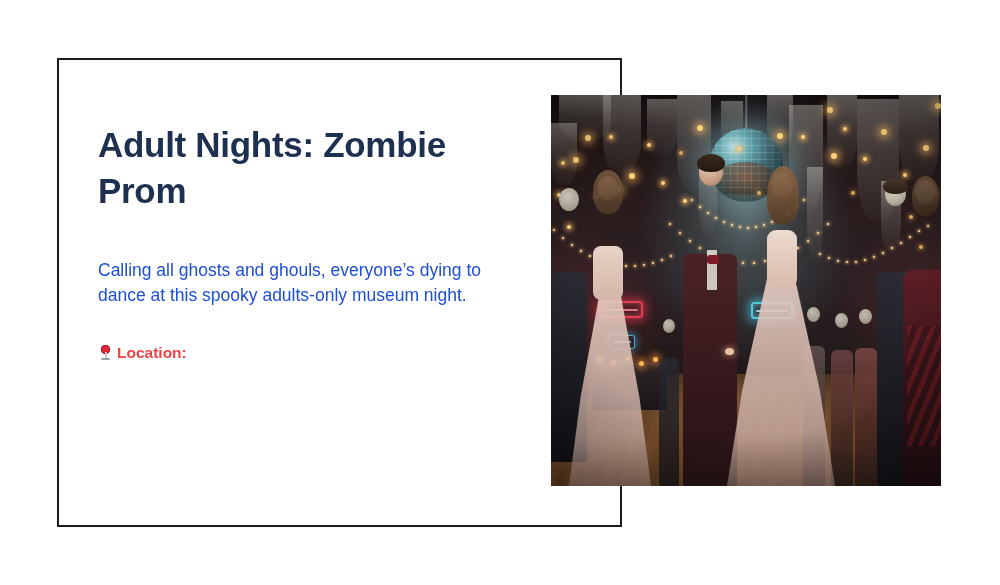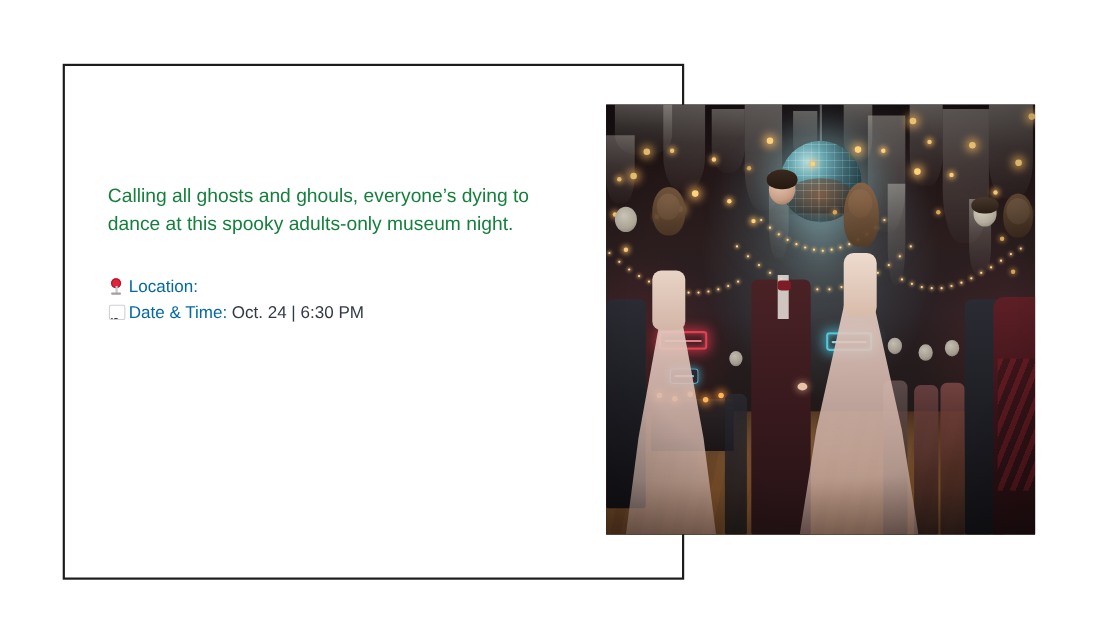--- a/index.html
+++ b/index.html
@@ -51,21 +51,21 @@
     color: #1e3050;
     letter-spacing: -0.3px;
     margin: 0;
     max-width: 380px;
   }
 
   .event-desc {
     margin: 44px 0 0 0;
     font-size: 17.5px;
     line-height: 24.5px;
-    color: #15803d;
+    color: #1d4ed8;
     max-width: 392px;
     font-weight: 400;
   }
 
   .meta-list {
     margin: 34px 0 0 0;
     padding: 0;
     list-style: none;
   }
   .meta-row {
@@ -78,22 +78,22 @@
     white-space: nowrap;
   }
   .meta-icon {
     width: 19px;
     flex: 0 0 19px;
     display: inline-block;
     position: relative;
     height: 23px;
   }
   .meta-label {
-    font-weight: 400;
-    color: #0369a1;
+    font-weight: 700;
+    color: #ef4444;
     margin-right: 4px;
   }
   .meta-value {
     font-weight: 400;
     color: #333a45;
   }
 
   
   .pin-glyph {
     position: absolute;
@@ -420,44 +420,35 @@
   }
 </style>
 </head>
 <body>
 
 <div class="stage">
 
   <div class="event-card">
     <div class="card-inner">
 
+      <h1 class="event-title">Adult Nights: Zombie Prom</h1>
 
       <p class="event-desc">Calling all ghosts and ghouls, everyone’s dying to dance at this spooky adults-only museum night.</p>
 
       <ul class="meta-list">
 
         <li class="meta-row">
           <span class="meta-icon">
             <span class="pin-glyph"></span>
             <span class="pin-stem"></span>
             <span class="pin-base"></span>
           </span>
           <span class="meta-label">Location:</span>
         </li>
 
-        <li class="meta-row">
-          <span class="meta-icon">
-            <span class="cal-glyph">
-              <span class="cal-head"></span>
-              <span class="cal-num">17</span>
-            </span>
-          </span>
-          <span class="meta-label">Date &amp; Time:</span>
-          <span class="meta-value">Oct. 24 | 6:30 PM</span>
-        </li>
 
       </ul>
 
 
     </div>
   </div>
 
   <div class="event-photo">
     <div class="photo-canvas"></div>
 

